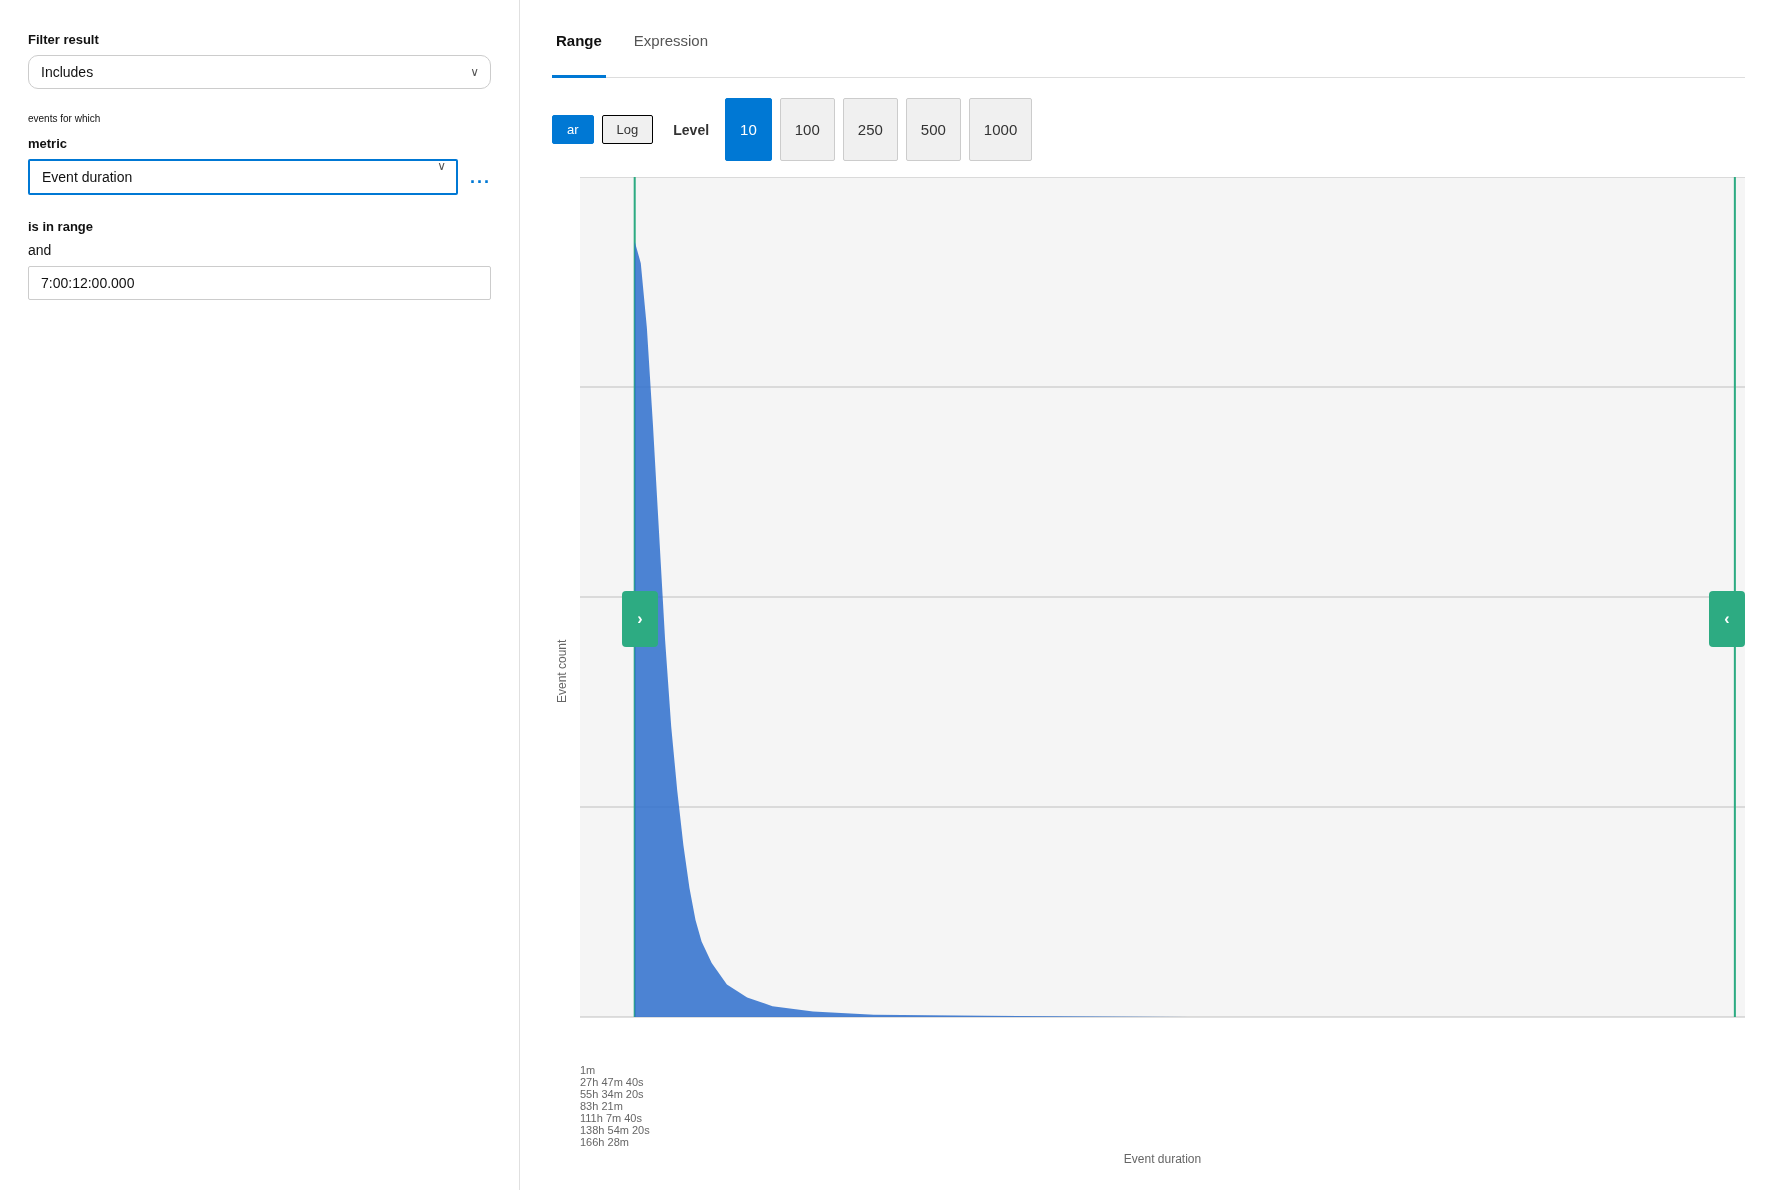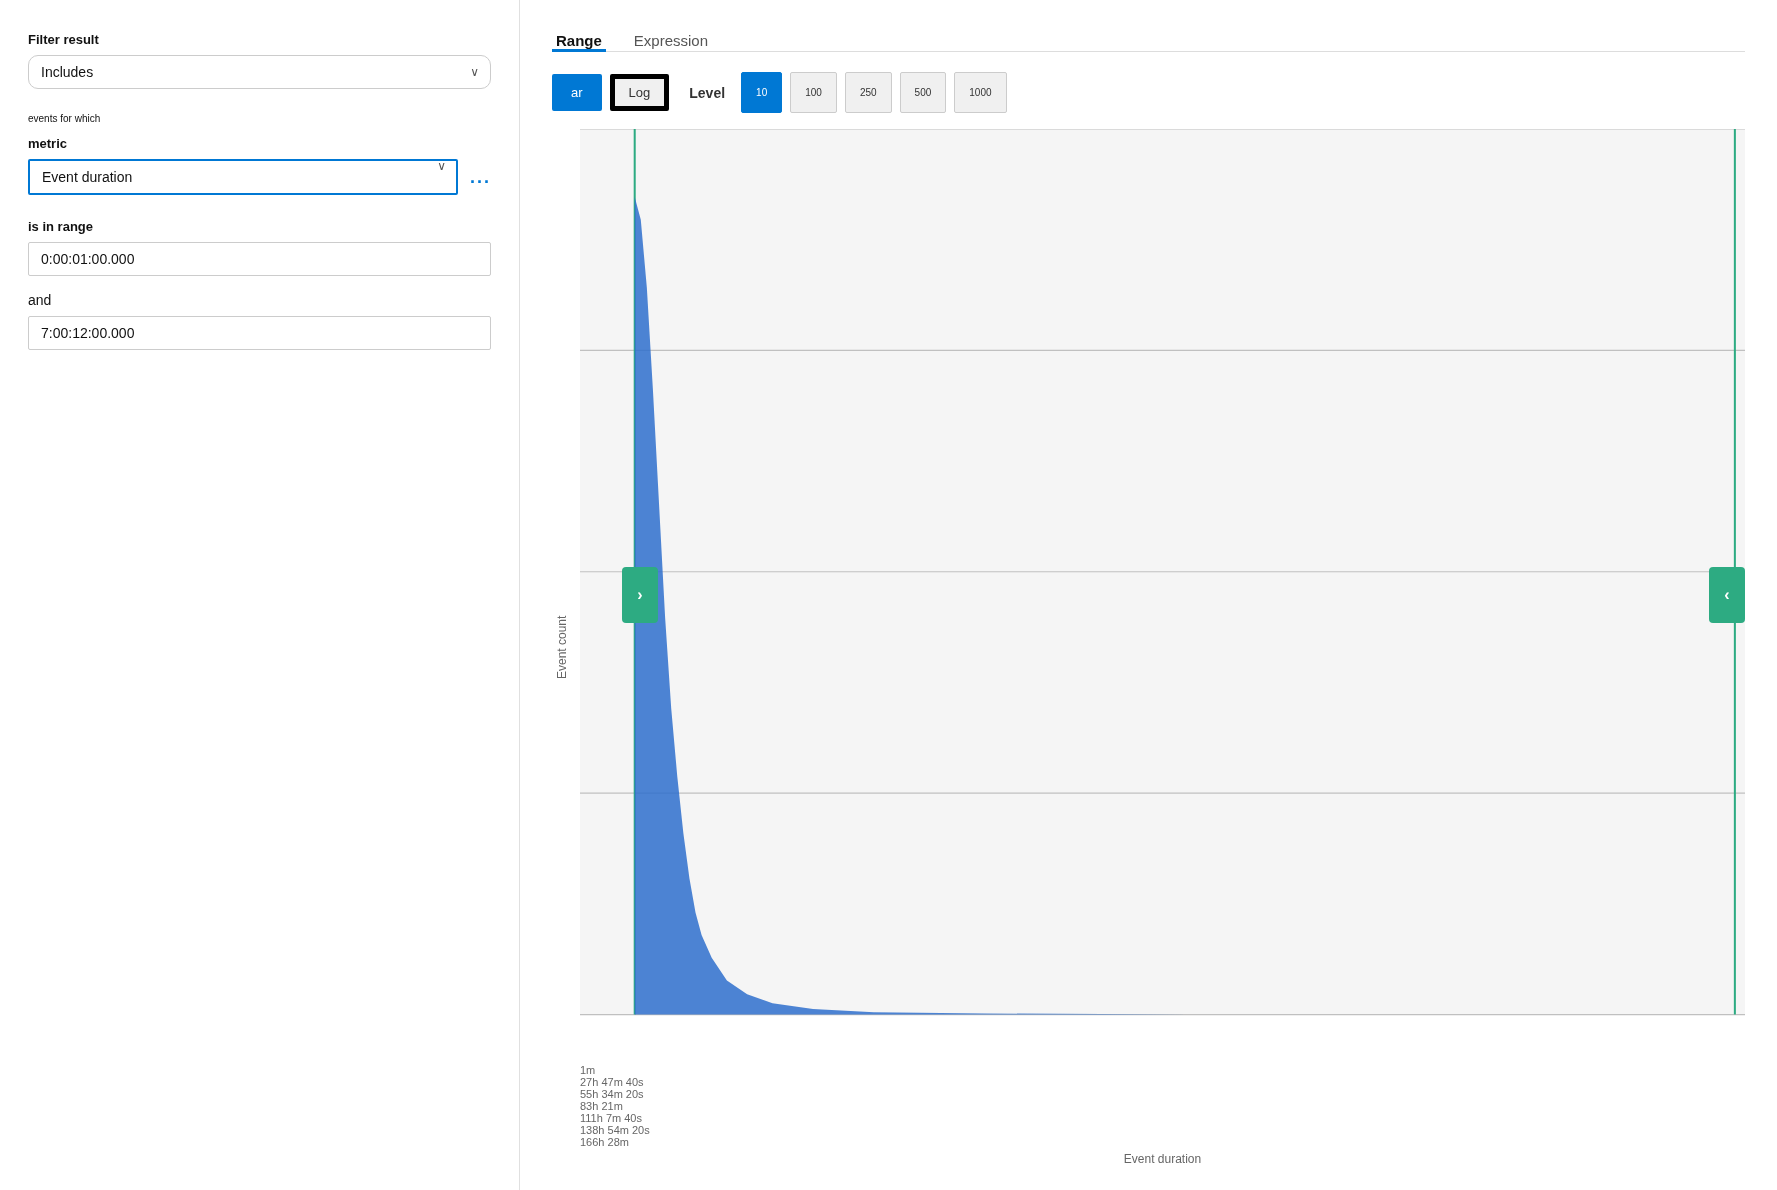--- a/index.html
+++ b/index.html
@@ -137,21 +137,21 @@
 
     
     .tabs {
       display: flex;
       gap: 24px;
       margin-bottom: 20px;
       border-bottom: 1px solid #ddd;
     }
 
     .tab {
-      padding: 8px 4px 0;
+      padding: 8px 4px 26px;
       font-size: 15px;
       cursor: pointer;
       border-bottom: 3px solid transparent;
       margin-bottom: -1px;
       color: #555;
     }
 
     .tab.active {
       color: #111;
       font-weight: 600;
@@ -161,21 +161,21 @@
     
     .controls-row {
       display: flex;
       align-items: center;
       gap: 8px;
       margin-bottom: 16px;
     }
 
     .toggle-btn {
       padding: 6px 14px;
-      border: 5px solid #000000;
+      border: 1px solid #000000;
       border-radius: 2px;
       background: #f0f0f0;
       cursor: pointer;
       font-size: 13px;
       color: #333;
     }
 
     .toggle-btn.active {
       background: #0078d4;
       color: #fff;
@@ -183,26 +183,26 @@
     }
 
     .level-label {
       font-size: 14px;
       font-weight: 600;
       margin-left: 12px;
       margin-right: 8px;
     }
 
     .level-btn {
-      padding: 14px 14px;
+      padding: 22px 14px;
       border: 1px solid #ccc;
       border-radius: 2px;
       background: #f0f0f0;
       cursor: pointer;
-      font-size: 10px;
+      font-size: 15px;
       color: #333;
     }
 
     .level-btn.active {
       background: #0078d4;
       color: #fff;
       border-color: #0078d4;
     }
 
     
@@ -330,21 +330,20 @@
           <option>Event count</option>
         </select>
         <span class="dropdown-arrow">∨</span>
       </div>
       <span class="more-icon">...</span>
     </div>
   </div>
 
   <div class="filter-section">
     <div class="range-label">is in range</div>
-    <input class="text-input" type="text" value="0:00:01:00.000" style="">
     <div class="and-label">and</div>
     <input class="text-input" type="text" value="7:00:12:00.000" style="">
   </div>
 </div>
 
 <div class="right-panel">
 
   <div class="tabs">
     <div class="tab active">
       <span>Range</span>

